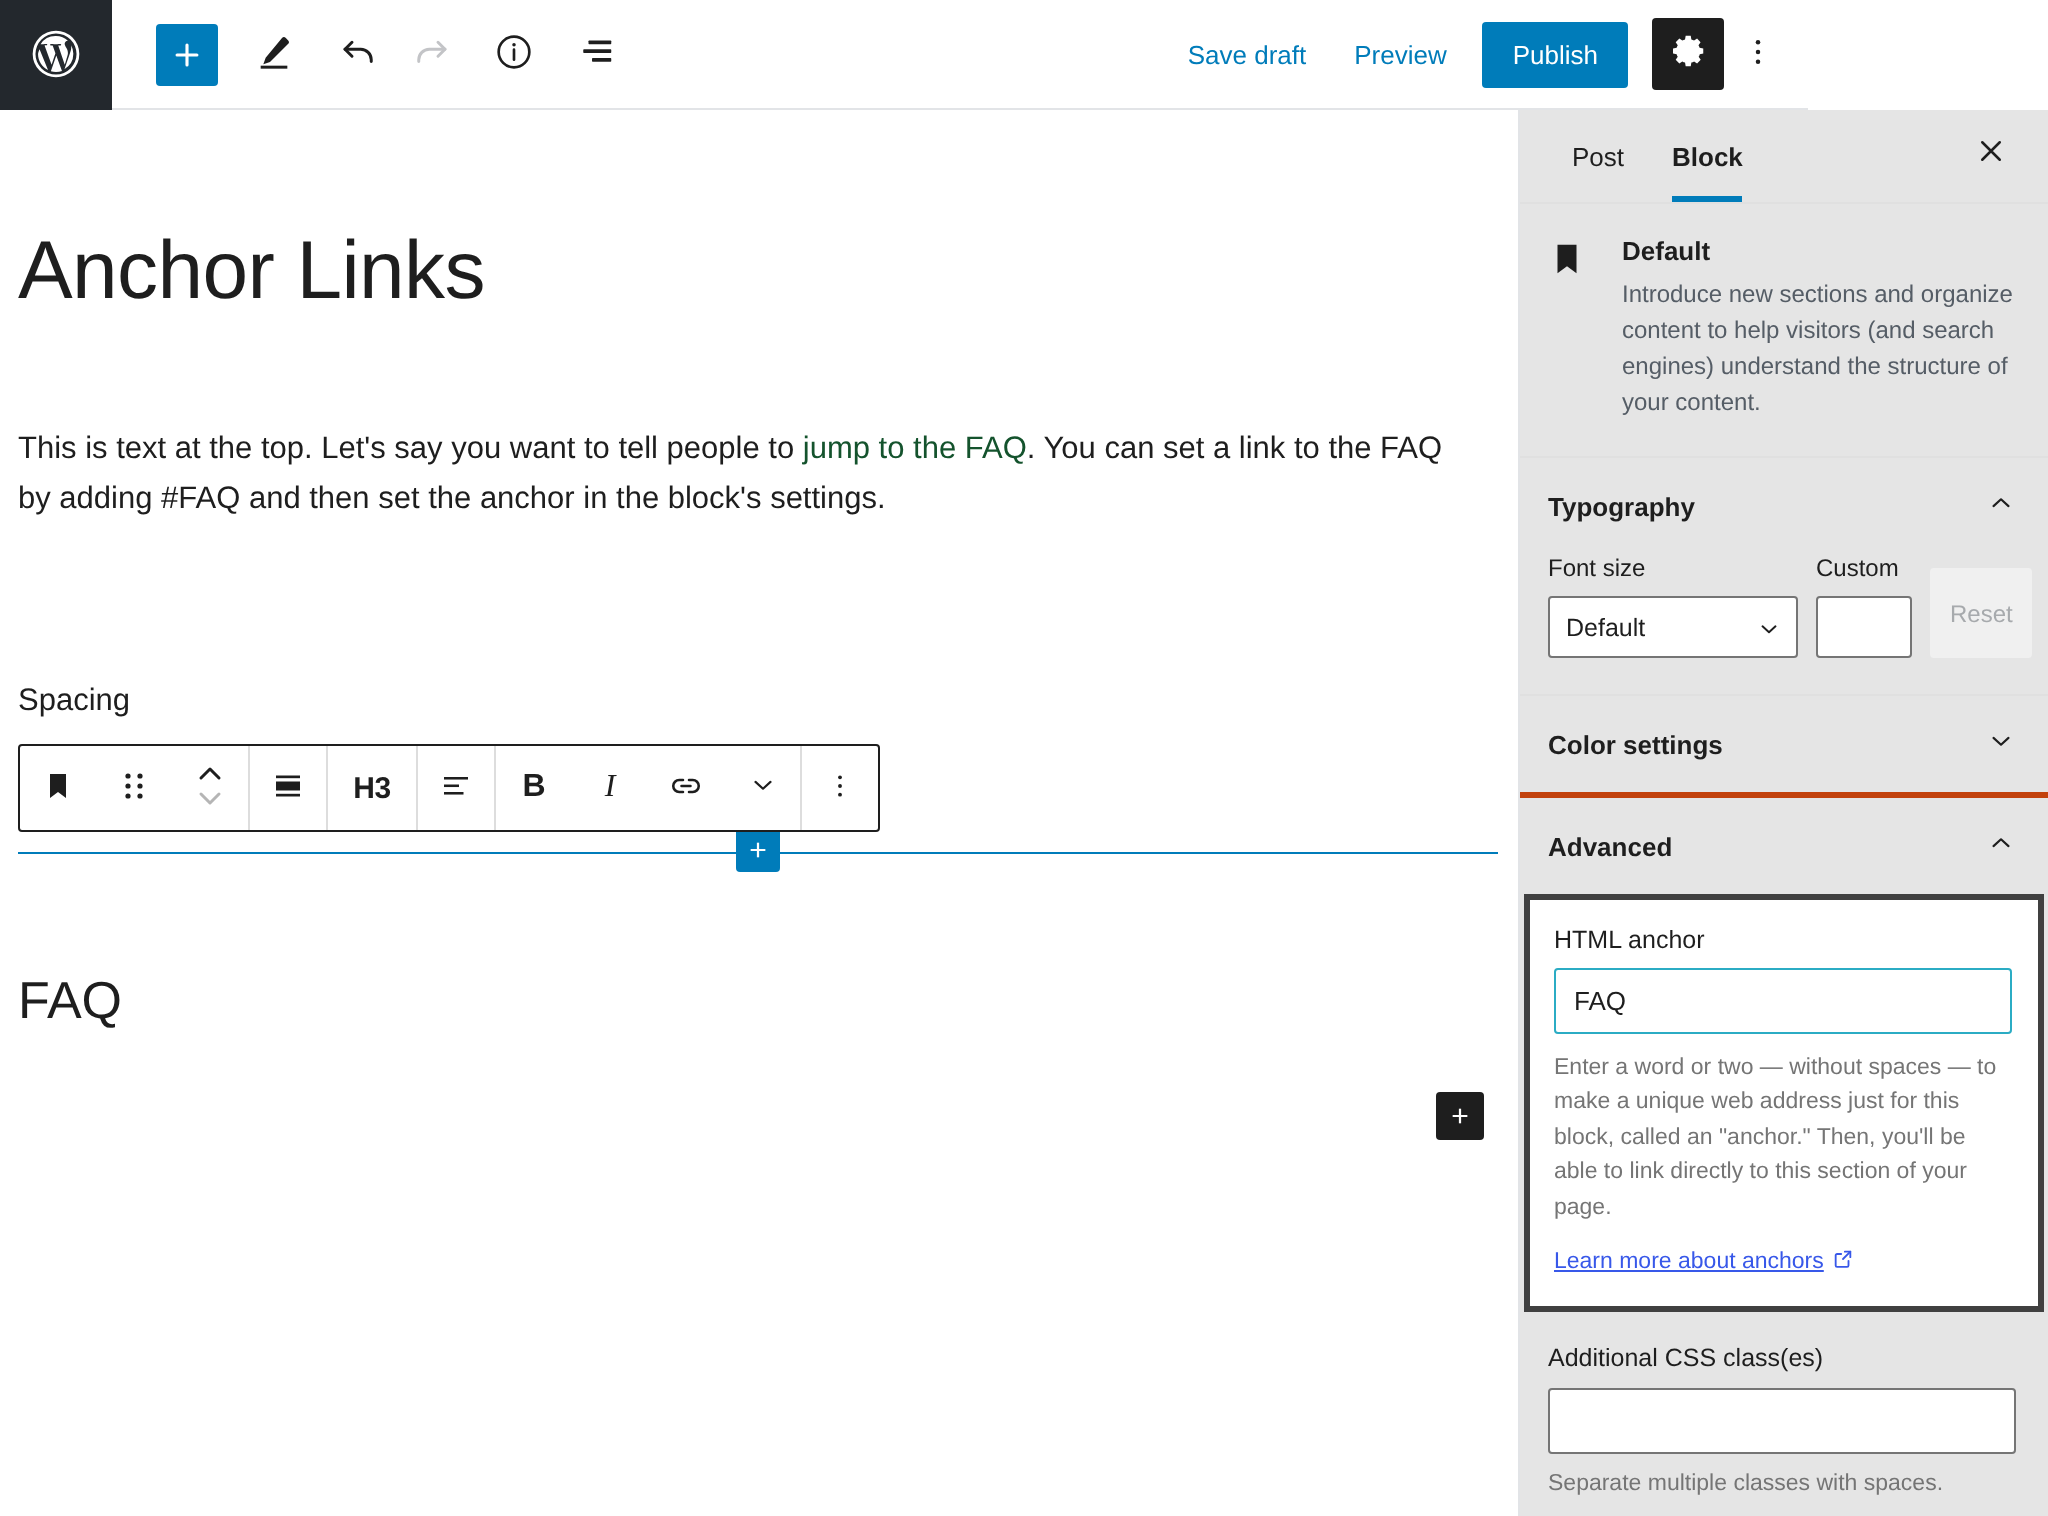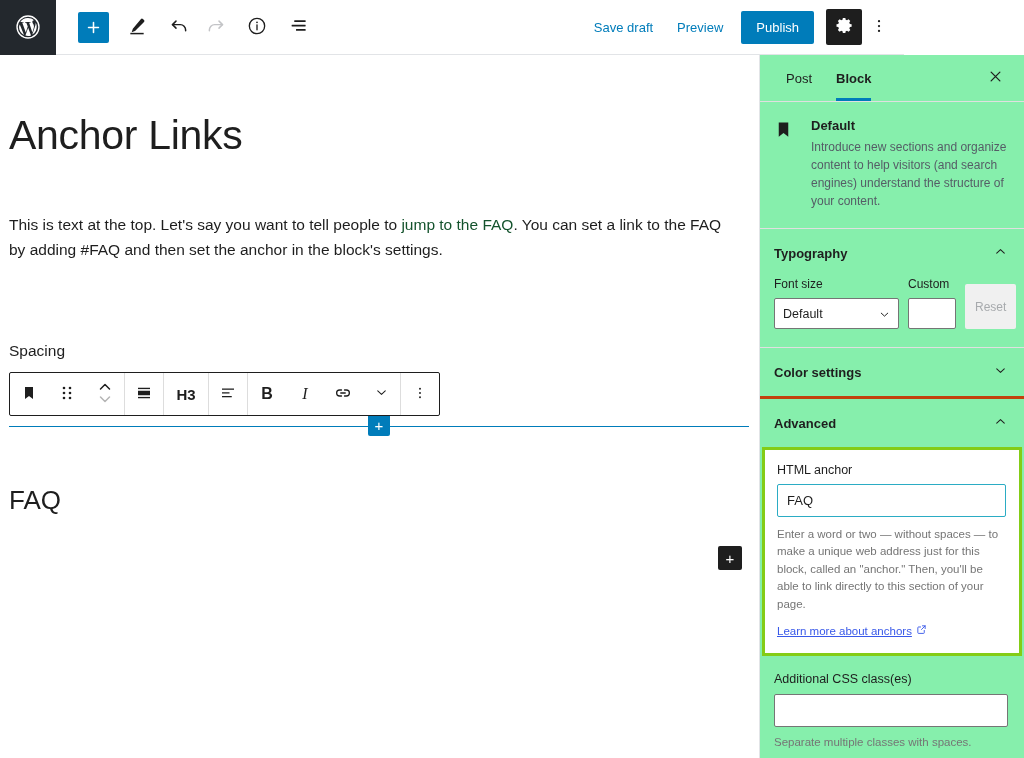--- a/index.html
+++ b/index.html
@@ -156,21 +156,21 @@
     border: none; border-radius: 2px; cursor: pointer;
     display: flex; align-items: center; justify-content: center;
     font-size: 15px; line-height: 1;
   }
 
   
   .sidebar {
     position: absolute;
     top: 55px; right: 0;
     width: 264px; height: 703px;
-    background: #86efac;
+    background: #e5e5e5;
     overflow: hidden;
   }
   .sb-tabs {
     display: flex; align-items: center;
     height: 47px;
     border-bottom: 1px solid #e0e0e0;
     padding: 0 14px;
     position: relative;
   }
   .sb-tab {
@@ -232,21 +232,21 @@
   .reset-btn {
     height: 45px; padding: 0 10px;
     background: #f0f0f0; border: none; border-radius: 2px;
     font-size: 12px; color: #a7aaad; cursor: pointer;
     font-family: "Liberation Sans", sans-serif;
   }
 
   
   .highlight-box {
     margin: 0 2px 0 2px;
-    border: 3px solid #84cc16;
+    border: 3px solid #404040;
     padding: 13px 13px 14px 12px;
     background: #ffffff;
   }
   .anchor-label { font-size: 12.5px; color: #1e1e1e; margin-bottom: 7px; display: block; }
   .anchor-input {
     width: 100%; height: 33px;
     border: 1px solid #2bacc4; border-radius: 2px;
     font-size: 13px; color: #1e1e1e;
     padding: 0 9px;
     font-family: "Liberation Sans", sans-serif;

